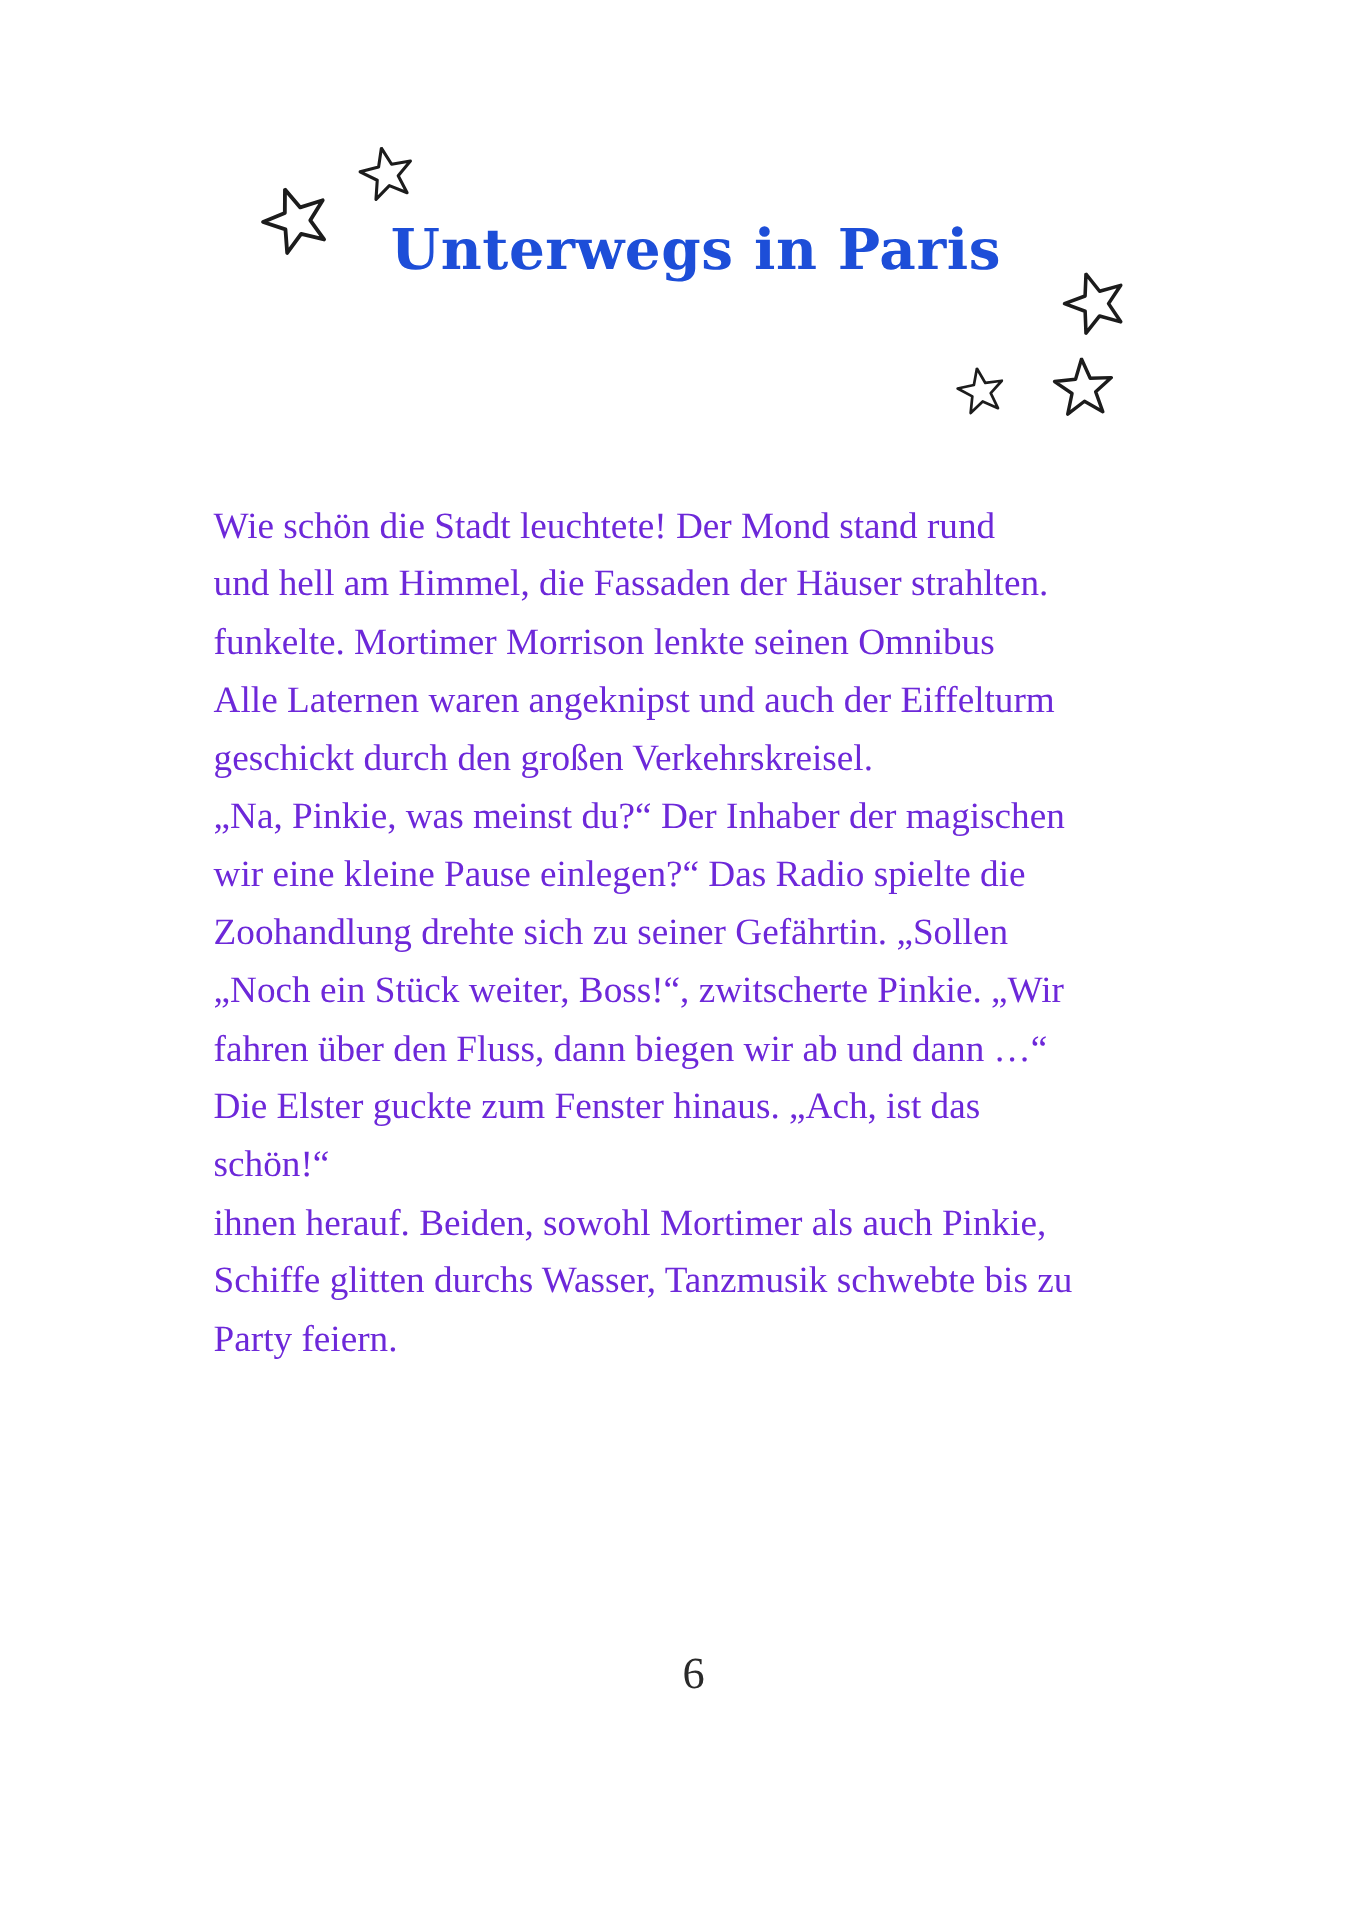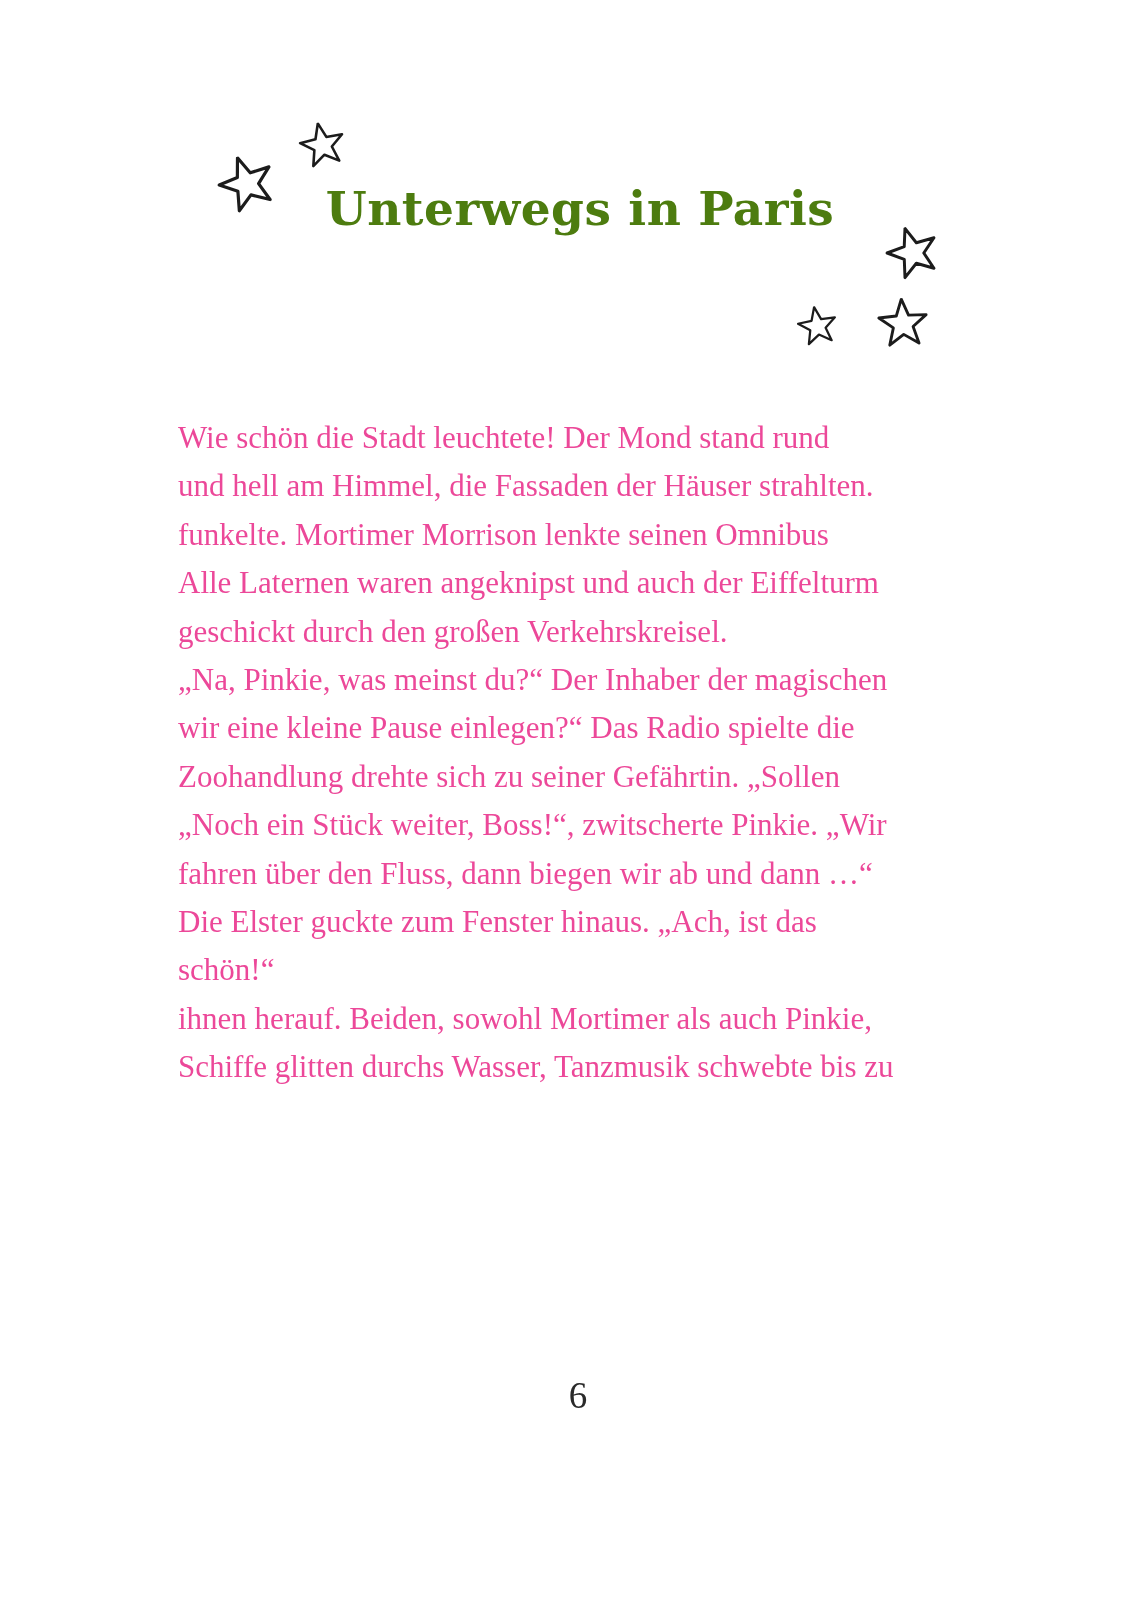--- a/index.html
+++ b/index.html
@@ -29,21 +29,21 @@
     left: 178px;
     top: 183px;
     width: 804px;
     margin: 0;
     text-align: center;
     font-family: "DejaVu Serif", serif;
     font-weight: 700;
     font-size: 47px;
     line-height: 52px;
     letter-spacing: 0.5px;
-    color: #4d7c0f;
+    color: #1d4ed8;
     white-space: nowrap;
   }
   .star {
     position: absolute;
   }
   .star svg {
     display: block;
     width: 100%;
     height: 100%;
   }
@@ -57,21 +57,21 @@
     position: absolute;
     left: 178px;
     top: 414px;
     width: 800px;
   }
   .body-line {
     font-family: "Liberation Serif", serif;
     font-size: 31px;
     line-height: 48.4px;
     white-space: nowrap;
-    color: #ec4899;
+    color: #6d28d9;
   }
   
   .page-number {
     position: absolute;
     left: 178px;
     top: 1374px;
     width: 800px;
     text-align: center;
     font-family: "Liberation Serif", serif;
     font-size: 37px;
@@ -126,17 +126,18 @@
     <div class="body-line">geschickt durch den großen Verkehrskreisel.</div>
     <div class="body-line">„Na, Pinkie, was meinst du?“ Der Inhaber der magischen</div>
     <div class="body-line">wir eine kleine Pause einlegen?“ Das Radio spielte die</div>
     <div class="body-line">Zoohandlung drehte sich zu seiner Gefährtin. „Sollen</div>
     <div class="body-line">„Noch ein Stück weiter, Boss!“, zwitscherte Pinkie. „Wir</div>
     <div class="body-line">fahren über den Fluss, dann biegen wir ab und dann …“</div>
     <div class="body-line">Die Elster guckte zum Fenster hinaus. „Ach, ist das</div>
     <div class="body-line">schön!“</div>
     <div class="body-line">ihnen herauf. Beiden, sowohl Mortimer als auch Pinkie,</div>
     <div class="body-line">Schiffe glitten durchs Wasser, Tanzmusik schwebte bis zu</div>
+    <div class="body-line">Party feiern.</div>
   </div>
 
   <div class="page-number">6</div>
 
 </div>
 
 </body></html>

